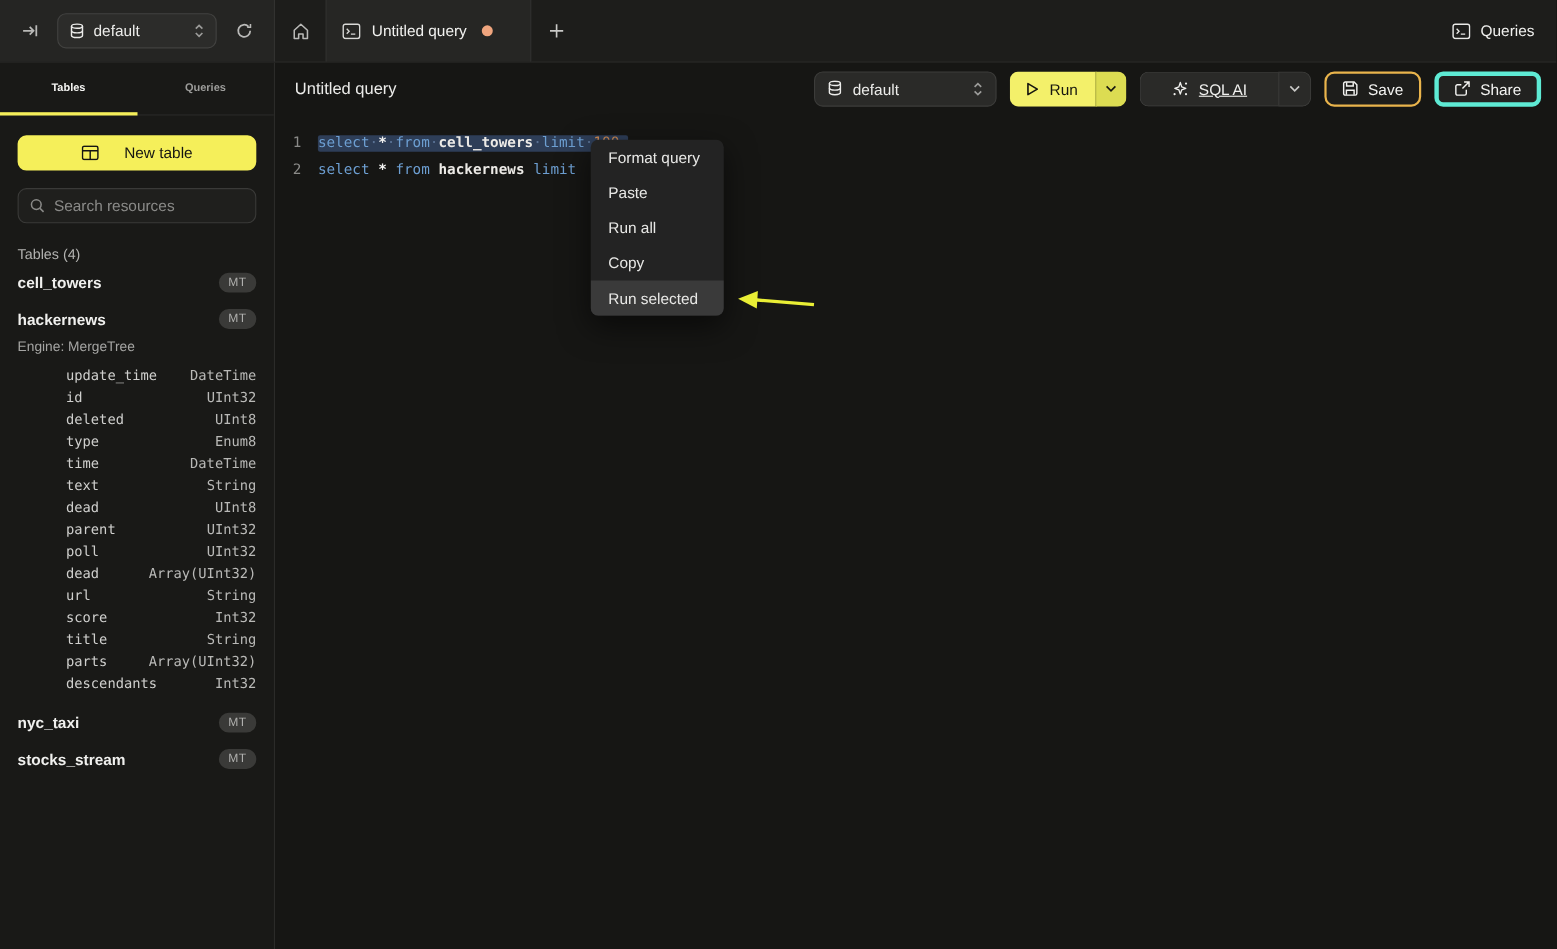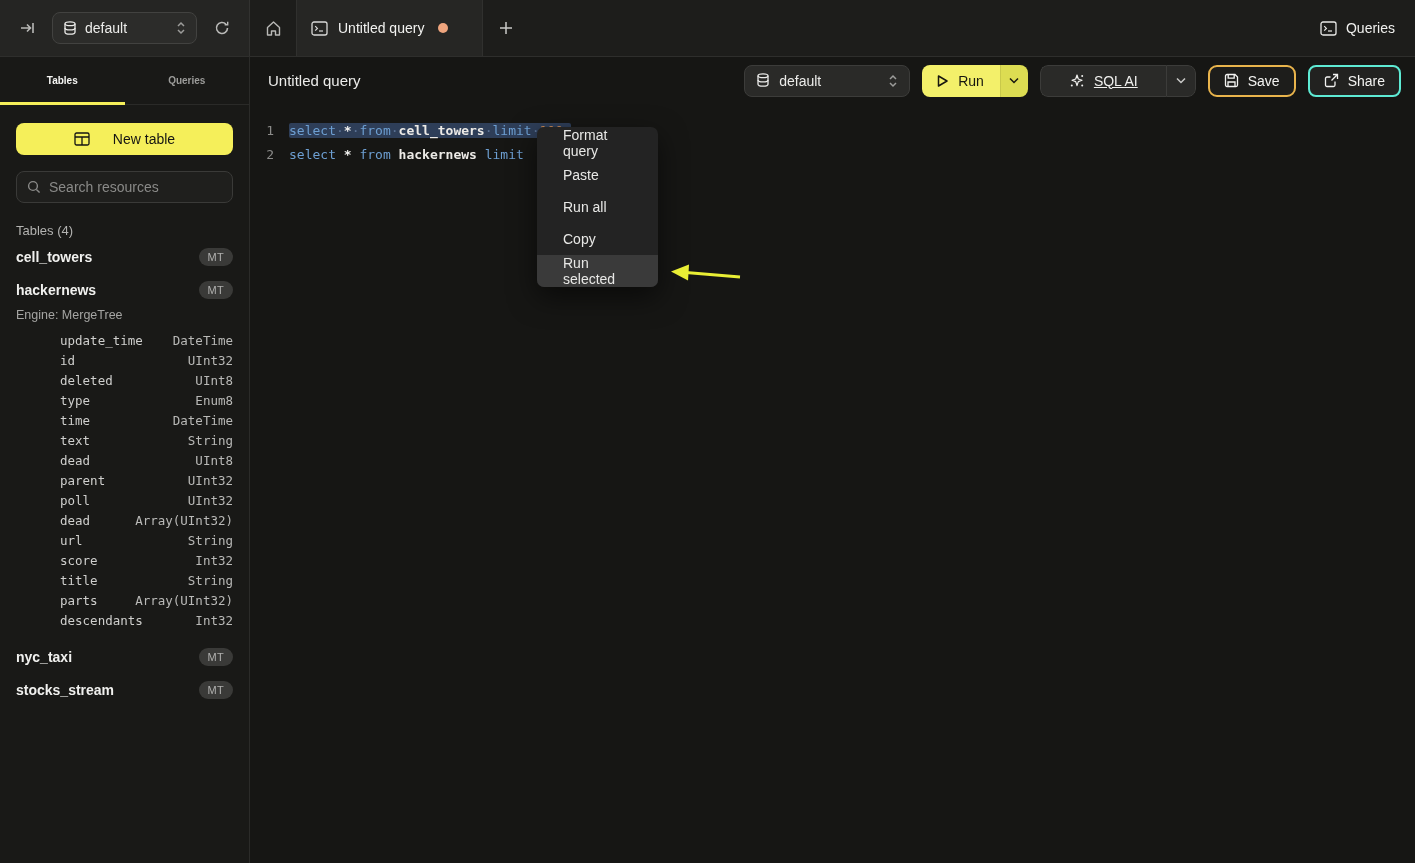--- a/index.html
+++ b/index.html
@@ -116,21 +116,21 @@
   .ai-caret {
     background:#2a2a28; border:1px solid #3c3c3a; border-left:1px solid #3c3c3a;
     border-radius:0 8px 8px 0; width:30px; display:flex; align-items:center; justify-content:center;
     color:#c9c9c7; cursor:pointer;
   }
   .save-btn {
     height:32px; background:#1d1d1b; color:#f3f3f1; border:2px solid #e9b44c; border-radius:9px;
     display:flex; align-items:center; gap:9px; padding:0 14px; font-size:14px; font-weight:500; cursor:pointer;
   }
   .share-btn {
-    height:32px; background:#222220; color:#f3f3f1; border:2px solid #5eead4; border-radius:8px;
+    height:32px; background:#222220; color:#f3f3f1; border:4px solid #5eead4; border-radius:8px;
     display:flex; align-items:center; gap:9px; padding:0 14px; font-size:14px; font-weight:500; cursor:pointer;
   }
 
   
   .editor { padding-top:14px; position:relative; flex:1; }
   .code-line { display:flex; height:24px; align-items:center; font-family:"DejaVu Sans Mono", monospace; font-size:13px; }
   .line-number { width:24px; text-align:right; color:#8b8b89; flex:0 0 24px; }
   .code-text { margin-left:15px; white-space:pre; }
   .code-text.selected { background:#2e3e58; border-radius:2px; }
   .tok-kw { color:#6d9fd2; }
@@ -139,21 +139,21 @@
   .tok-num { color:#cd8a54; }
   .tok-dot { color:#5a7294; }
   .tok-plain { color:#d8d8d6; }
 
   
   .context-menu {
     position:absolute; left:537px; top:127px; width:121px; background:#232323;
     border-radius:7px; box-shadow:0 10px 28px rgba(0,0,0,.55); overflow:hidden; z-index:20;
   }
   .menu-item {
-    height:32px; display:flex; align-items:center; padding:0 26px; font-size:14px; color:#e8e8e6; cursor:pointer;
+    height:32px; display:flex; align-items:center; padding:0 16px; font-size:14px; color:#e8e8e6; cursor:pointer;
   }
   .menu-item.highlighted { background:#3a3a3a; }
 
   .arrow-overlay { position:absolute; left:0; top:0; width:1415px; height:863px; pointer-events:none; z-index:30; }
 
   svg.ic { display:block; }
 </style>
 </head>
 <body>
 

